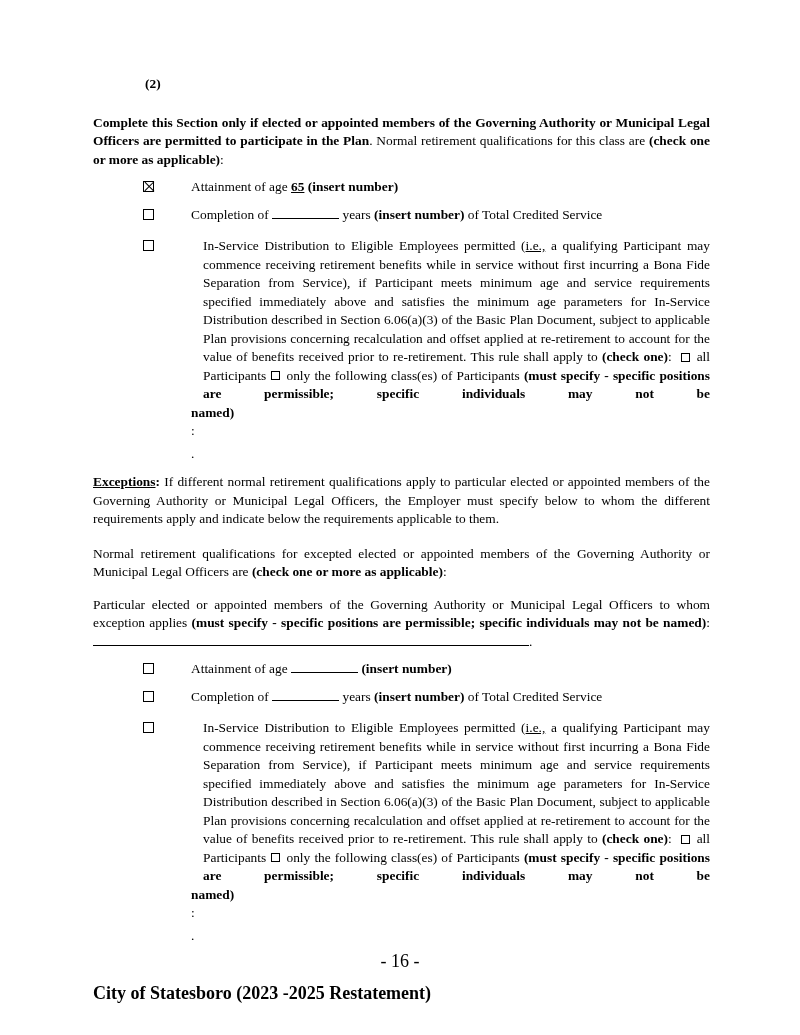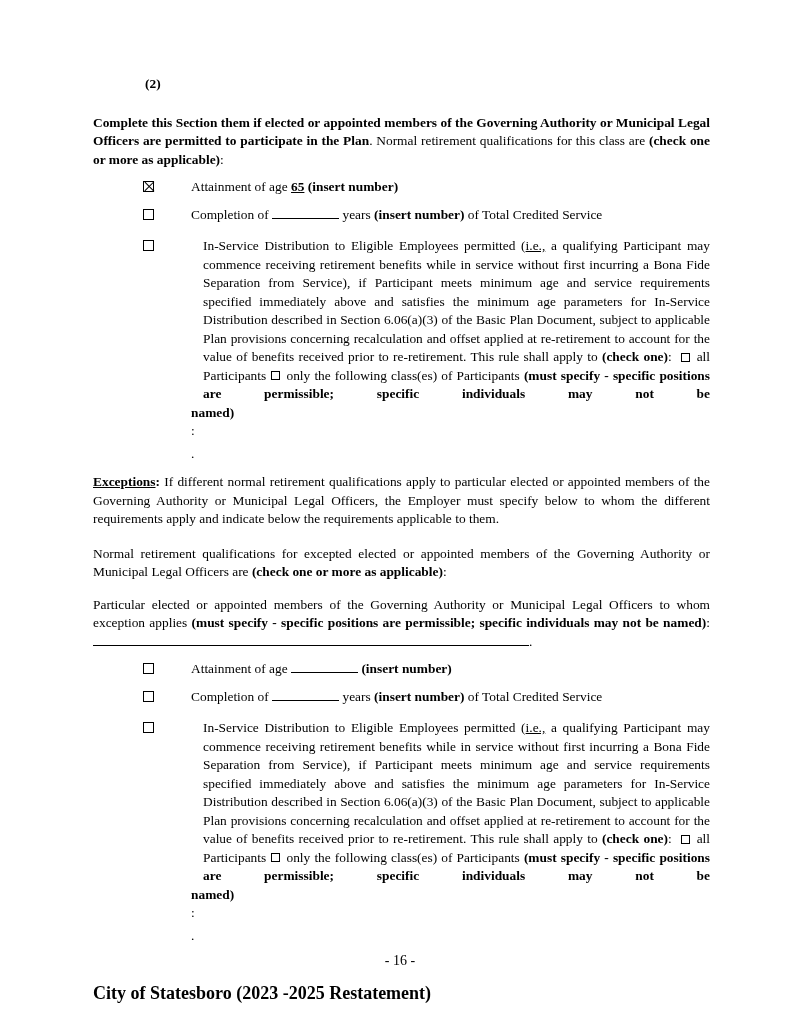--- a/index.html
+++ b/index.html
@@ -45,38 +45,38 @@
   }
   .blank {
     display:inline-block; height:0;
     border-bottom:1px solid #000;
   }
   .blank-short { width:67px; }
   .blank-long  { width:436px; }
   .blank-fill  { flex:1 1 auto; height:1px; border-bottom:1px solid #000; align-self:flex-end; margin-bottom:3px; }
   .page-number {
     position:absolute; left:0; width:800px; top:952px;
-    text-align:center; font-size:14px;
+    text-align:center; font-size:18px;
   }
   .doc-label {
     position:absolute; left:93px; top:984px;
     font-size:18px; font-weight:bold;
   }
 </style>
 </head>
 <body>
 
 <div class="page">
   <div class="content">
 
     <div class="heading">
       <span class="num b">(2)</span>
     </div>
 
-    <div class="para" style="margin-top:20px"><span class="b">Complete this Section them if elected or appointed members of the Governing Authority or Municipal Legal Officers are permitted to participate in the Plan</span><span>. Normal retirement qualifications for this class are </span><span class="b">(check one or more as applicable)</span><span>:</span></div>
+    <div class="para" style="margin-top:20px"><span class="b">Complete this Section only if elected or appointed members of the Governing Authority or Municipal Legal Officers are permitted to participate in the Plan</span><span>. Normal retirement qualifications for this class are </span><span class="b">(check one or more as applicable)</span><span>:</span></div>
 
     <div class="item">
       <span class="cb checked"></span>
       <div class="itext single"><span>Attainment of age </span><span class="b u">65</span><span> </span><span class="b">(insert number)</span></div>
     </div>
 
     <div class="item">
       <span class="cb"></span>
       <div class="itext single"><span>Completion of </span><span class="blank blank-short"></span><span> years </span><span class="b">(insert number)</span><span> of Total Credited Service</span></div>
     </div>

